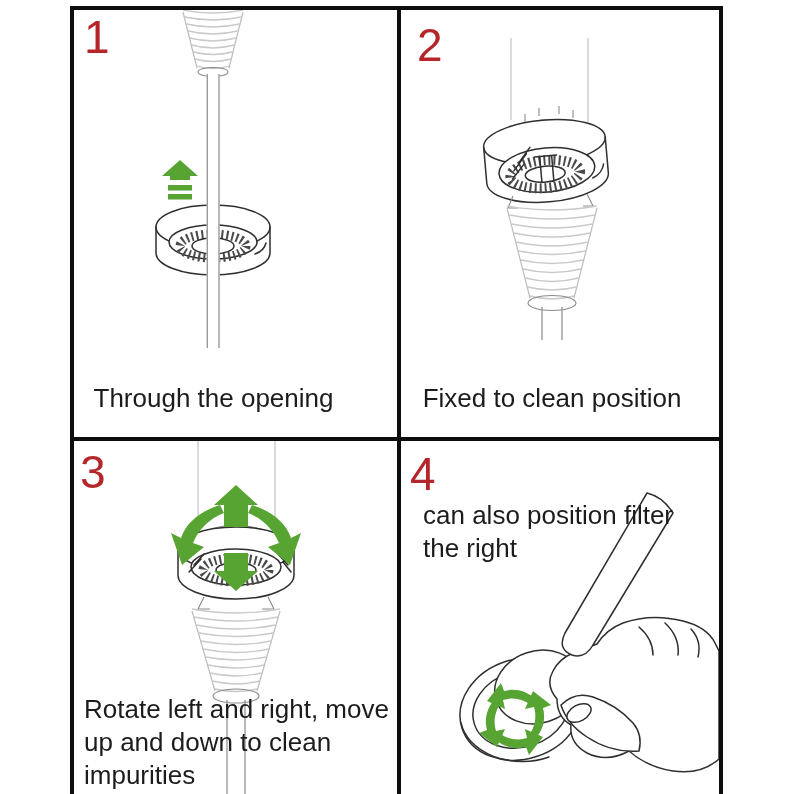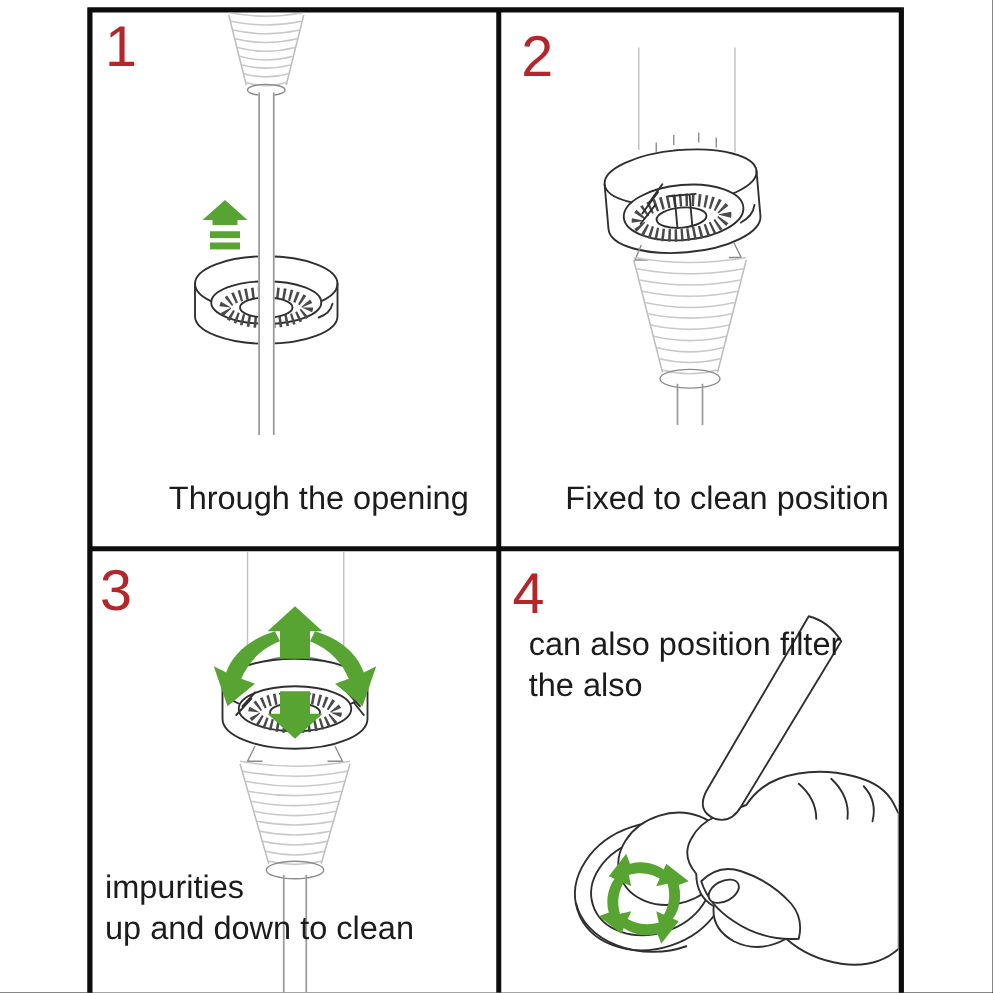--- a/index.html
+++ b/index.html
@@ -19,21 +19,21 @@
   }
   .panel{position:relative;background:#ffffff;overflow:hidden;}
   .stepnum{
     position:absolute;color:#b4262a;font-size:46px;line-height:1;
     font-weight:400;
   }
   .caption{
     position:absolute;color:#1c1c1c;font-size:26px;line-height:33px;
     white-space:nowrap;
   }
-  .caption.center{width:100%;text-align:right;}
+  .caption.center{width:100%;text-align:center;}
   svg{position:absolute;left:0;top:0;}
   .ink{stroke:#2f2f2f;fill:none;stroke-width:1.5;stroke-linejoin:round;stroke-linecap:round;}
   .inkw{stroke:#2f2f2f;fill:#ffffff;stroke-width:1.5;stroke-linejoin:round;}
   .fillw{fill:#ffffff;}
   .rib{stroke:#c9c9c9;fill:none;stroke-width:1.3;}
   .edge{stroke:#bdbdbd;fill:none;stroke-width:1.2;}
   .tube{stroke:#9a9a9a;fill:none;stroke-width:1.4;}
   .guide{stroke:#c4c4c4;fill:none;stroke-width:1.2;}
   .mesh{stroke:#4a4a4a;fill:none;}
   .green{fill:#58a433;stroke:none;}
@@ -156,22 +156,23 @@
       </g>
       <g class="green">
         <path d="M146,64 C126,70 112,82 107,97 L97,92 L108,124 L130,106 L119,102 C124,90 134,78 150,72 Z"></path>
       </g>
       <g class="green" transform="translate(324,0) scale(-1,1)">
         <path d="M146,64 C126,70 112,82 107,97 L97,92 L108,124 L130,106 L119,102 C124,90 134,78 150,72 Z"></path>
       </g>
     </svg>
     <span class="stepnum" style="left:6px;top:8px;">3</span>
     <div class="caption" style="left:10px;top:252px;">
+      <div>Rotate left and right, move</div>
+      <div>up and down to clean</div>
       <div>impurities</div>
-      <div>up and down to clean</div>
     </div>
   </div>
 
   <div class="panel">
     <svg width="318" height="400" viewBox="0 0 318 400">
       <defs>
         <pattern id="dots" width="9" height="9" patternUnits="userSpaceOnUse">
           <rect width="9" height="9" fill="#ffffff"></rect>
           <circle cx="2.5" cy="2.5" r="2" fill="#a8b0b0"></circle>
           <circle cx="7" cy="7" r="2" fill="#a8b0b0"></circle>
@@ -196,17 +197,17 @@
         <path class="inkw" d="M196,203 Q206,188 222,182 Q250,172 282,180 Q306,186 314,202 L318,210 L318,318 Q300,334 272,330 Q246,326 228,310 Q206,322 186,312 Q168,302 170,284 Q156,276 156,258 Q144,244 152,230 Q158,218 172,212 Z"></path>
         <path class="ink" d="M238,186 Q252,198 252,214 M264,182 Q279,196 277,214 M290,188 Q301,200 297,216"></path>
         <path class="inkw" d="M246,52 L164,192 Q156,208 171,214 Q184,218 192,204 L272,72 Q262,56 246,52 Z"></path>
         <path class="inkw" d="M238,310 Q210,312 186,296 Q166,283 160,264 Q174,250 192,256 Q216,264 232,282 Q242,294 238,310 Z"></path>
         <ellipse class="inkw" cx="178" cy="272" rx="13" ry="8" transform="rotate(-28 178 272)"></ellipse>
       </g>
     </svg>
     <span class="stepnum" style="left:9px;top:10px;">4</span>
     <div class="caption" style="left:22px;top:58px;">
       <div>can also position filter</div>
-      <div>the also</div>
+      <div>the right</div>
     </div>
   </div>
 
 </div>
 
 </body></html>

